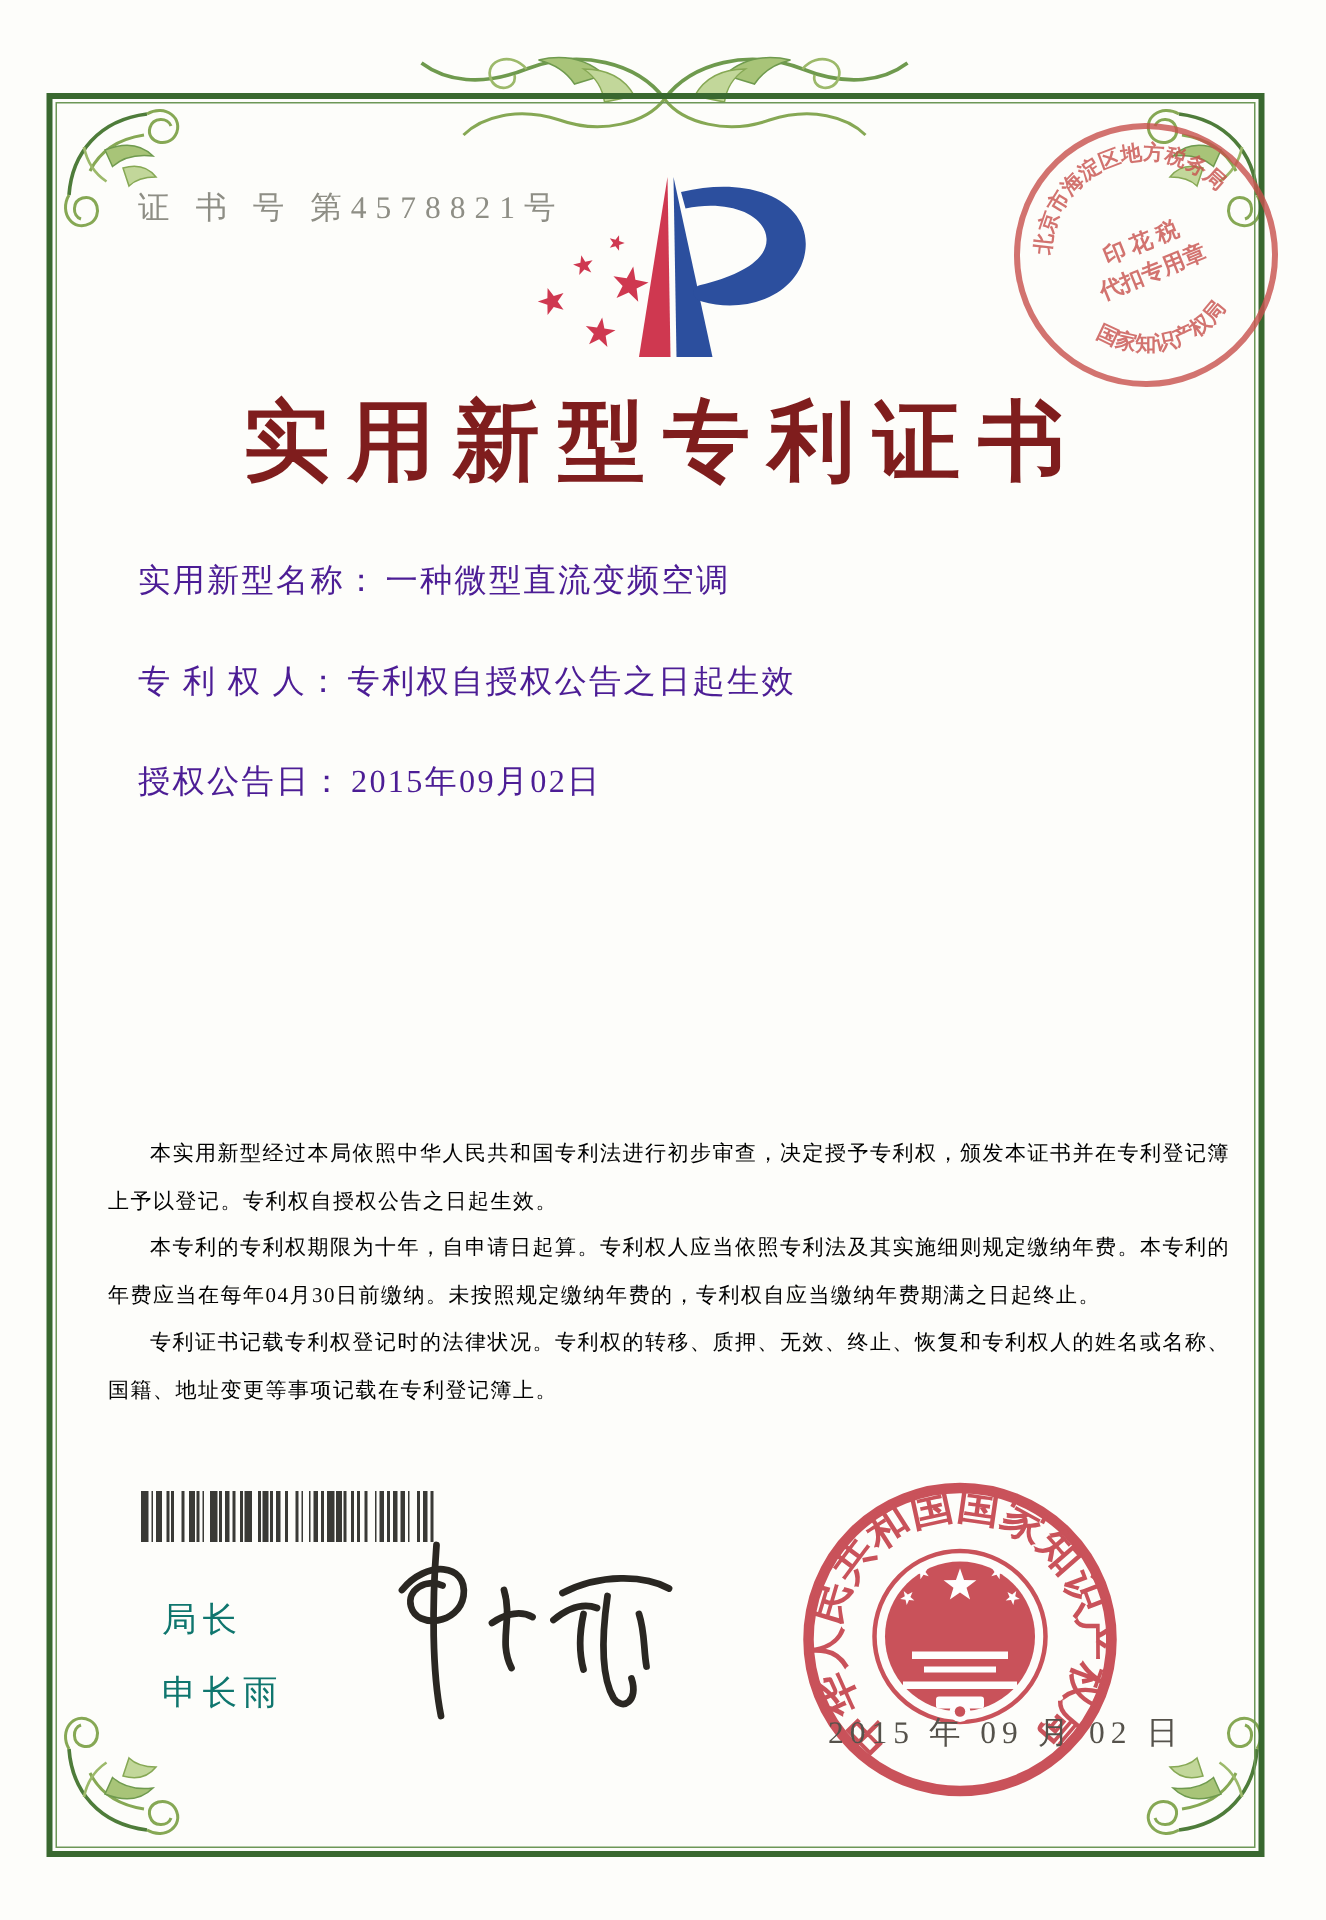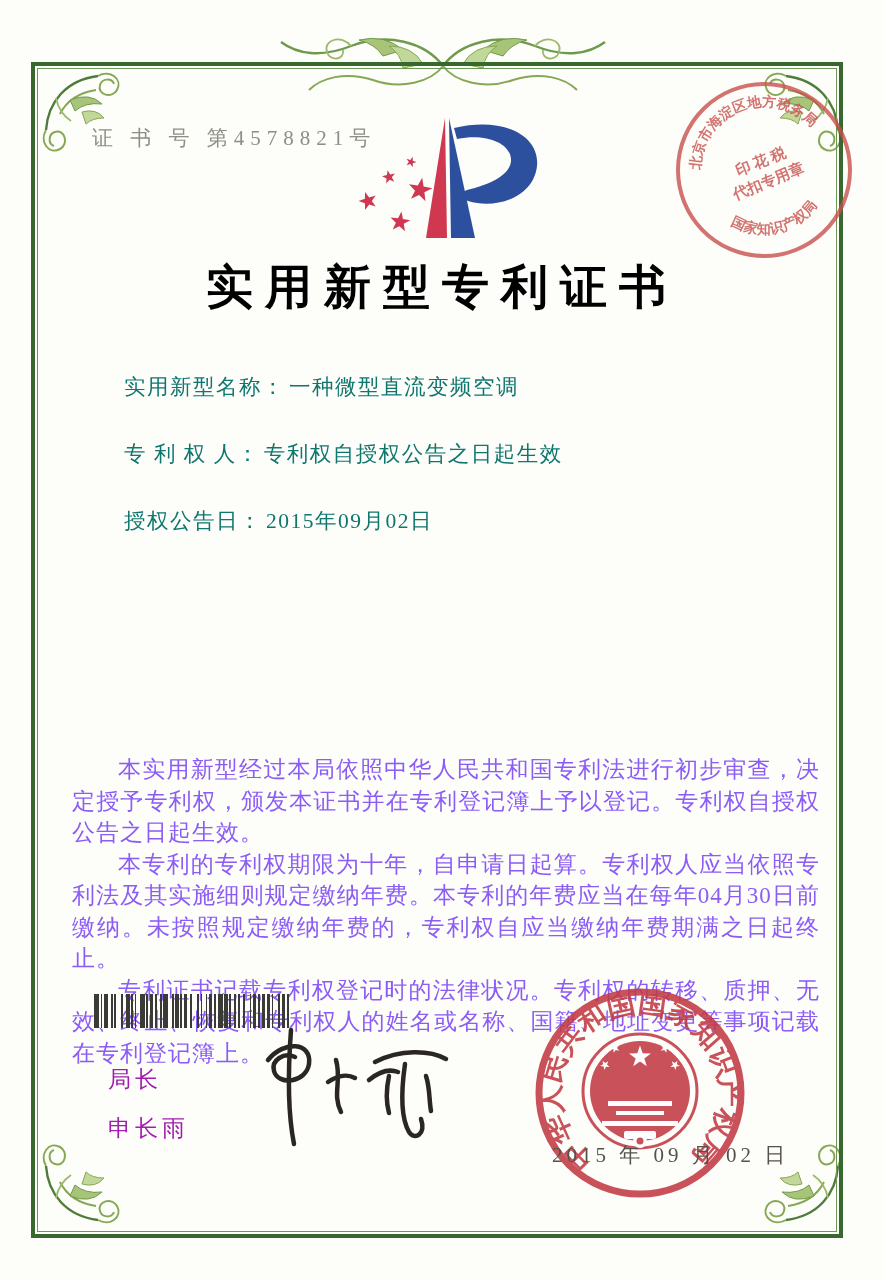--- a/index.html
+++ b/index.html
@@ -14,37 +14,37 @@
   .frame-inner{position:absolute;left:2px;top:2px;right:2px;bottom:2px;
     border:1px solid #6d9757;}
   .ornaments{position:absolute;left:0;top:0;pointer-events:none;}
   
   .cert-no{position:absolute;left:92px;top:124px;font-size:21px;color:#8e8e85;
     letter-spacing:6px;}
   
   .logo{position:absolute;left:332px;top:104px;}
   
   .title{position:absolute;left:0;top:256px;width:884px;text-align:center;
-    font-size:47px;font-weight:700;color:#000000;letter-spacing:12px;margin:0;}
+    font-size:58px;font-weight:700;color:#7f1d1d;letter-spacing:12px;margin:0;}
   
   .fields{position:absolute;left:92px;top:372px;width:700px;}
-  .field{height:28px;margin-bottom:39px;font-size:21.5px;color:#0f766e;
-    letter-spacing:1.5px;white-space:nowrap;margin-left:32px;}
+  .field{height:28px;margin-bottom:39px;font-size:21.5px;color:#4c1d95;
+    letter-spacing:1.5px;white-space:nowrap;}
   .flabel{margin-right:4px;}
   
   .body-text{position:absolute;left:72px;top:754px;width:748px;
-    font-size:23px;line-height:31.5px;color:#8b5cf6;letter-spacing:1px;
+    font-size:14px;line-height:31.5px;color:#000000;letter-spacing:1px;
     text-align:justify;}
   .body-text p{margin:0;text-indent:2em;}
   
   .barcode{position:absolute;left:94px;top:994px;height:34px;display:flex;
     align-items:stretch;}
   .barcode .bar{display:inline-block;height:100%;}
   
-  .signer{position:absolute;left:108px;top:1064px;font-size:23px;color:#a21caf;
+  .signer{position:absolute;left:108px;top:1064px;font-size:23px;color:#0f766e;
     letter-spacing:4px;}
   .signer div{margin-bottom:18px;}
   .signature{position:absolute;left:238px;top:1022px;}
   
   .main-seal{position:absolute;left:492px;top:945px;opacity:.88;}
   .seal-date{position:absolute;left:552px;top:1141px;font-size:21px;
     color:#55524b;letter-spacing:4px;z-index:5;}
   
   .tax-seal{position:absolute;left:668px;top:74px;opacity:.8;}
   

